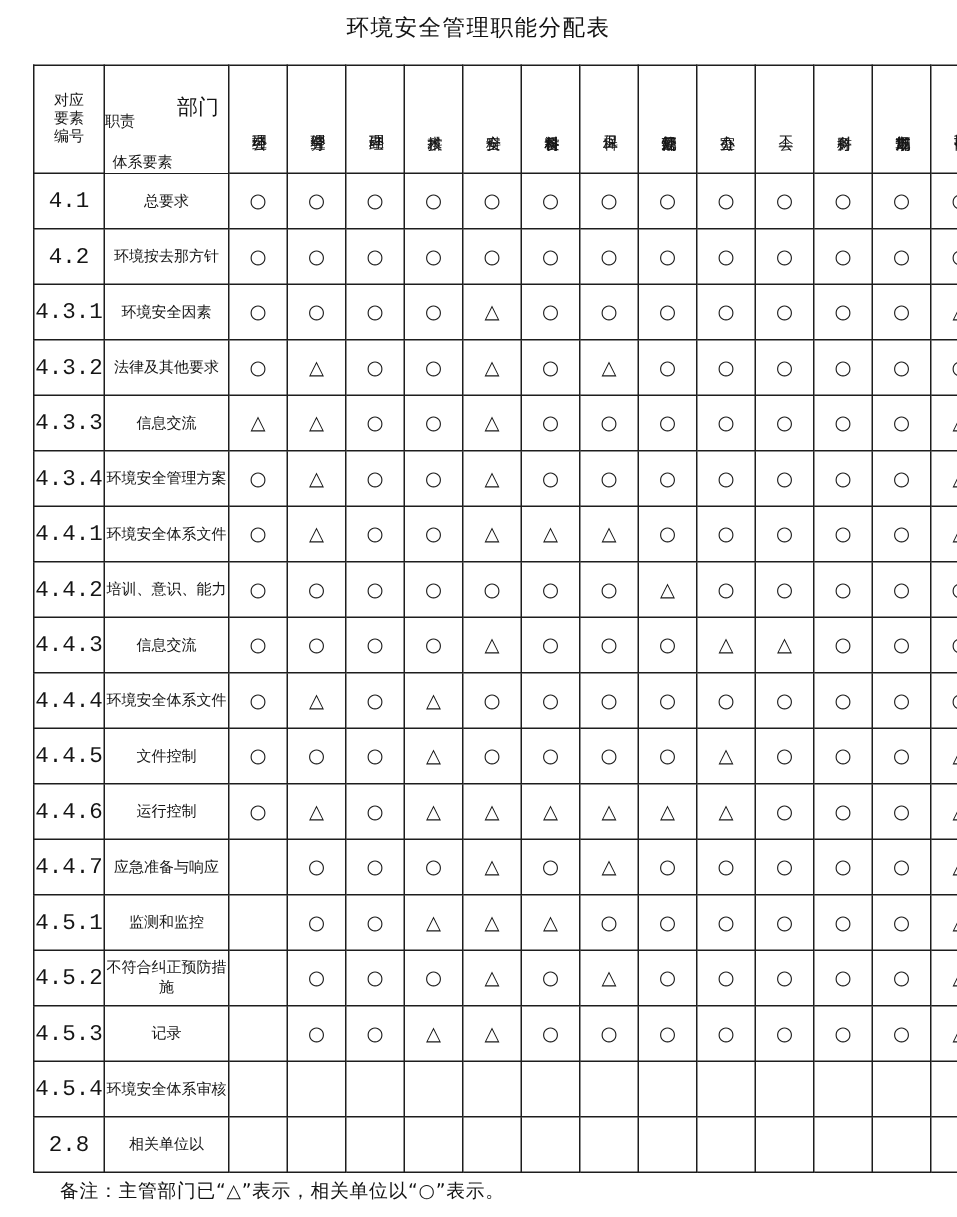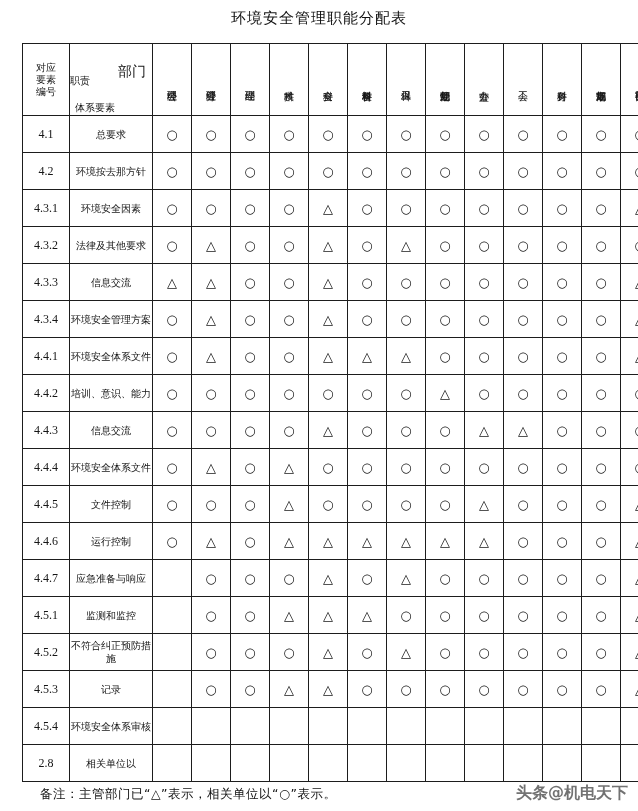--- a/index.html
+++ b/index.html
@@ -95,22 +95,22 @@
     text-orientation: upright;
     display: inline-block;
     line-height: 13px;
     letter-spacing: 0px;
     margin: 0 auto;
     font-size: 10px;
     white-space: nowrap;
   }
   tr.data-row { height: 37px; }
   td.code-cell {
-    font-size: 12px;
-    font-family: Liberation Serif, serif;
+    font-size: 15px;
+    font-family: Liberation Mono, monospace;
   }
   td.item-cell {
     font-size: 10px;
     line-height: 13px;
     padding: 1px 3px;
   }
   td.mark-cell {
     font-size: 13px;
     line-height: 1;
     color: #111;
@@ -480,15 +480,14 @@
             <td class="mark-cell"></td>
             <td class="mark-cell"></td>
             <td class="mark-cell"></td>
             <td class="mark-cell"></td>
           </tr>
         </tbody>
     </table>
   </div>
 
   <div class="footer-note">备注：主管部门已“△”表示，相关单位以“○”表示。</div>
-  <div class="watermark">头条@机电天下</div>
 
 </div>
 
 </body></html>

